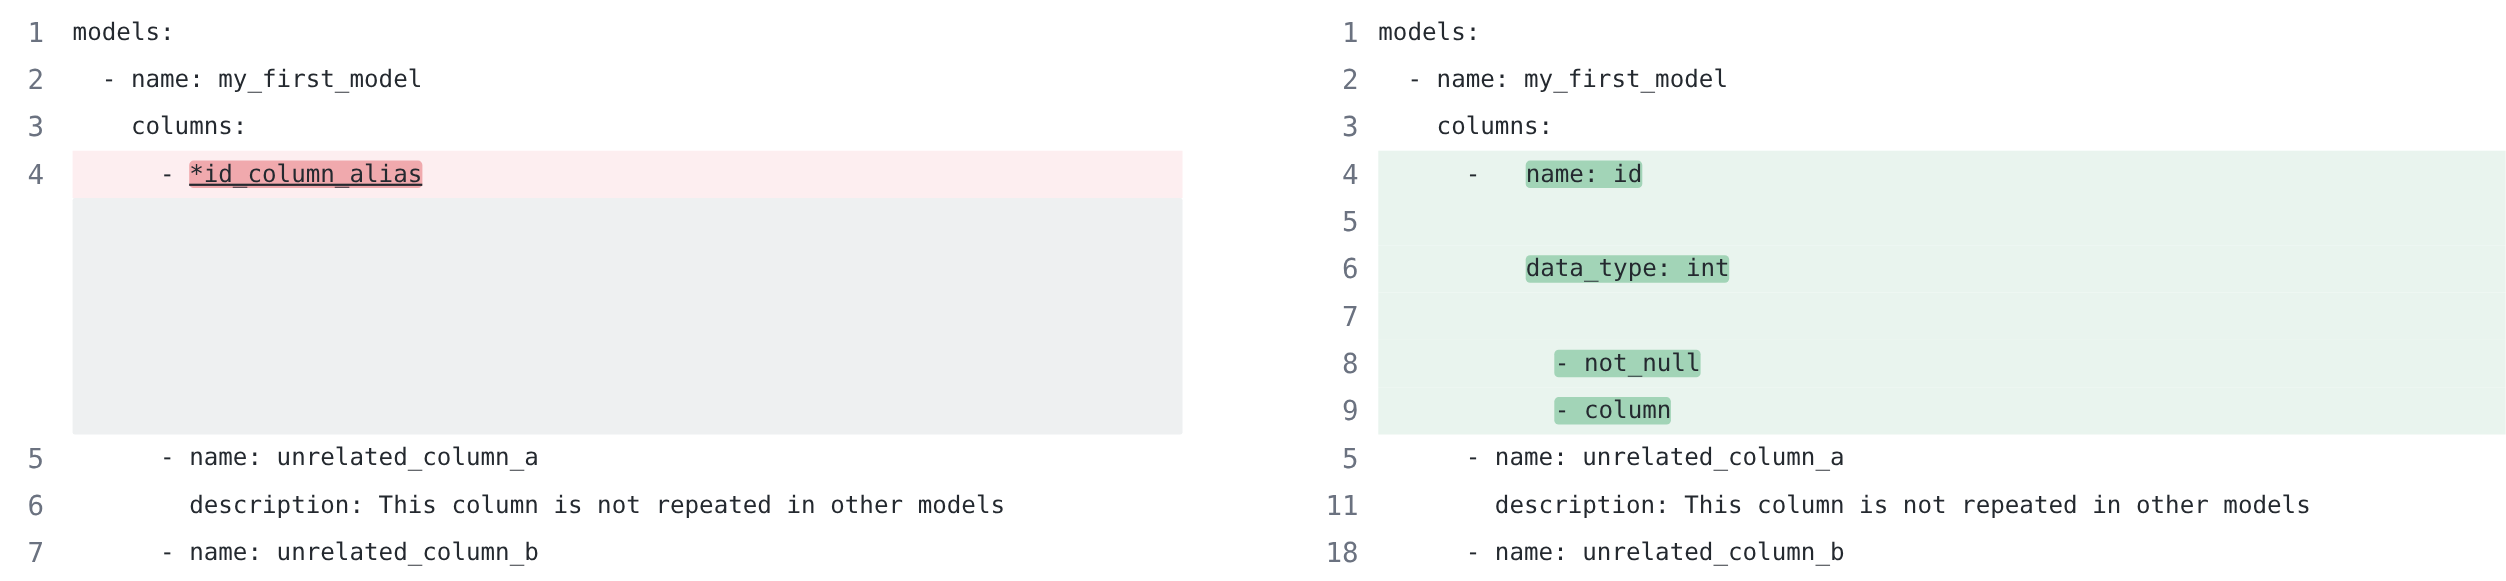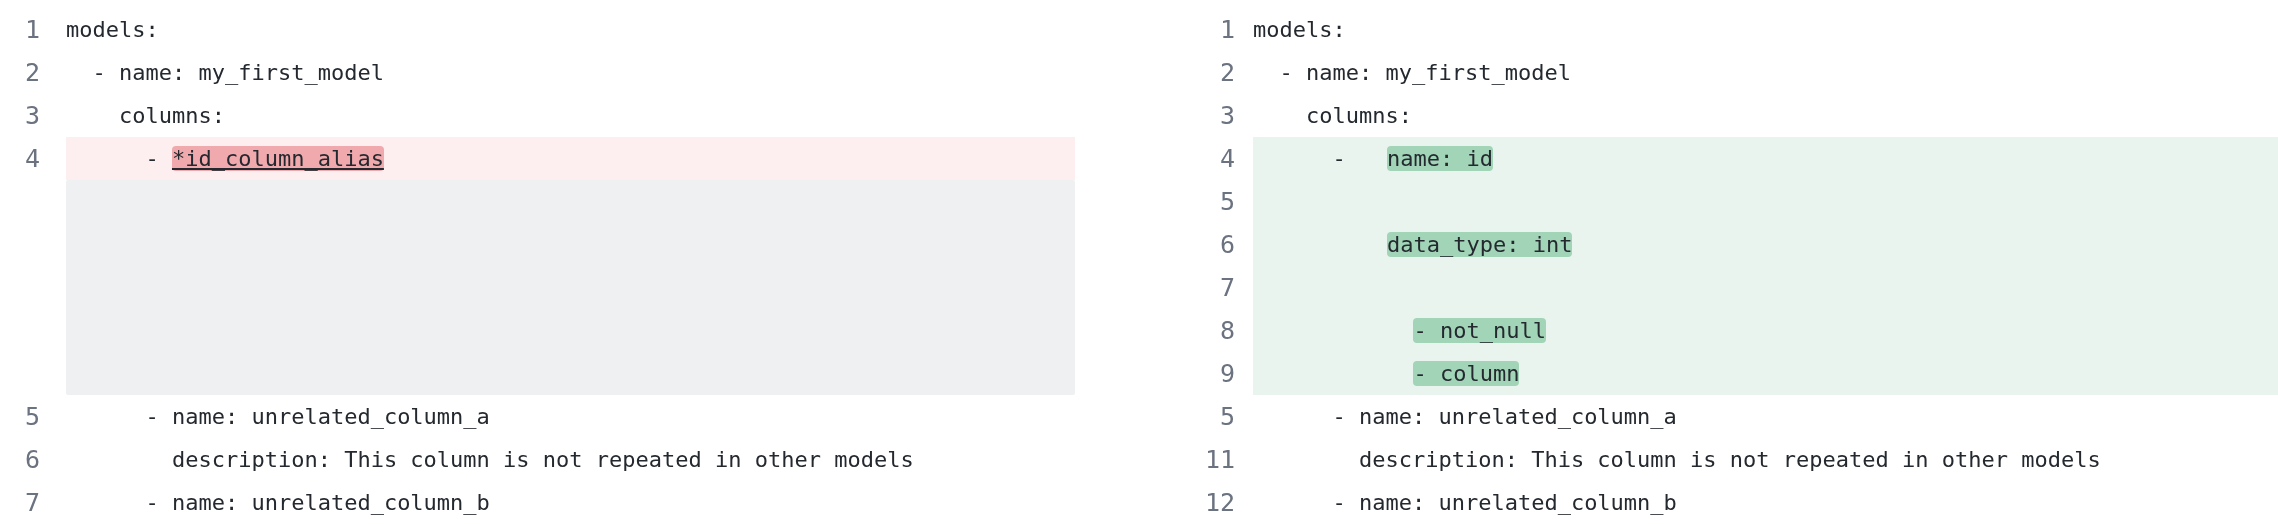--- a/index.html
+++ b/index.html
@@ -140,17 +140,17 @@
       </div>
       <div class="row context">
         <div class="gutter">5</div>
         <div class="code"><span>      - name: unrelated_column_a</span></div>
       </div>
       <div class="row context">
         <div class="gutter">11</div>
         <div class="code"><span>        description: This column is not repeated in other models</span></div>
       </div>
       <div class="row context">
-        <div class="gutter">12</div>
+        <div class="gutter">18</div>
         <div class="code"><span>      - name: unrelated_column_b</span></div>
       </div>
     </div>
 </div>
 
 </body></html>

